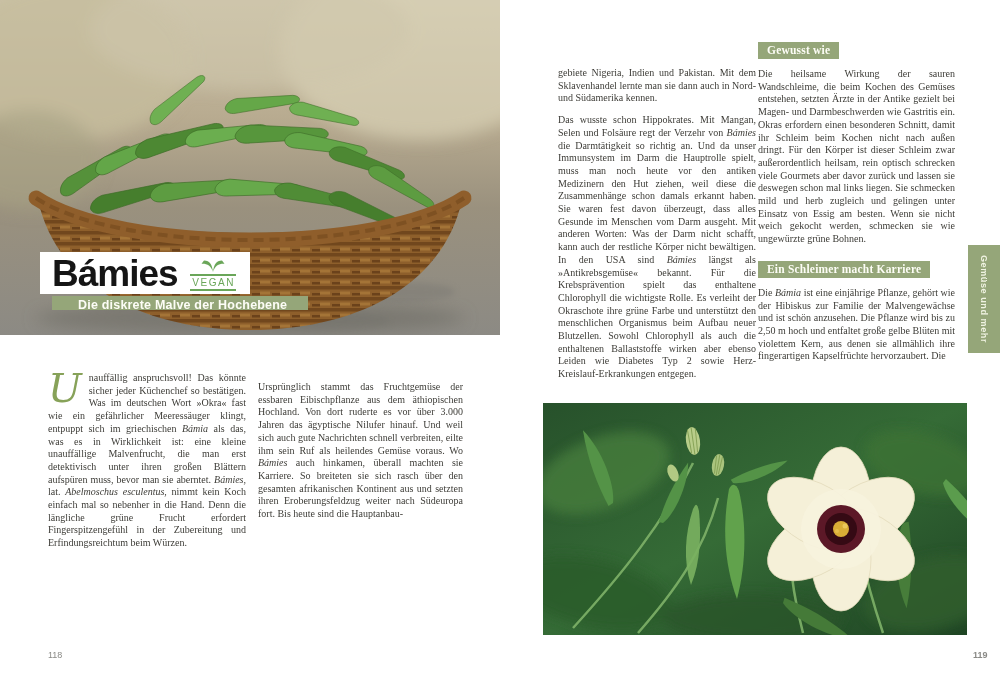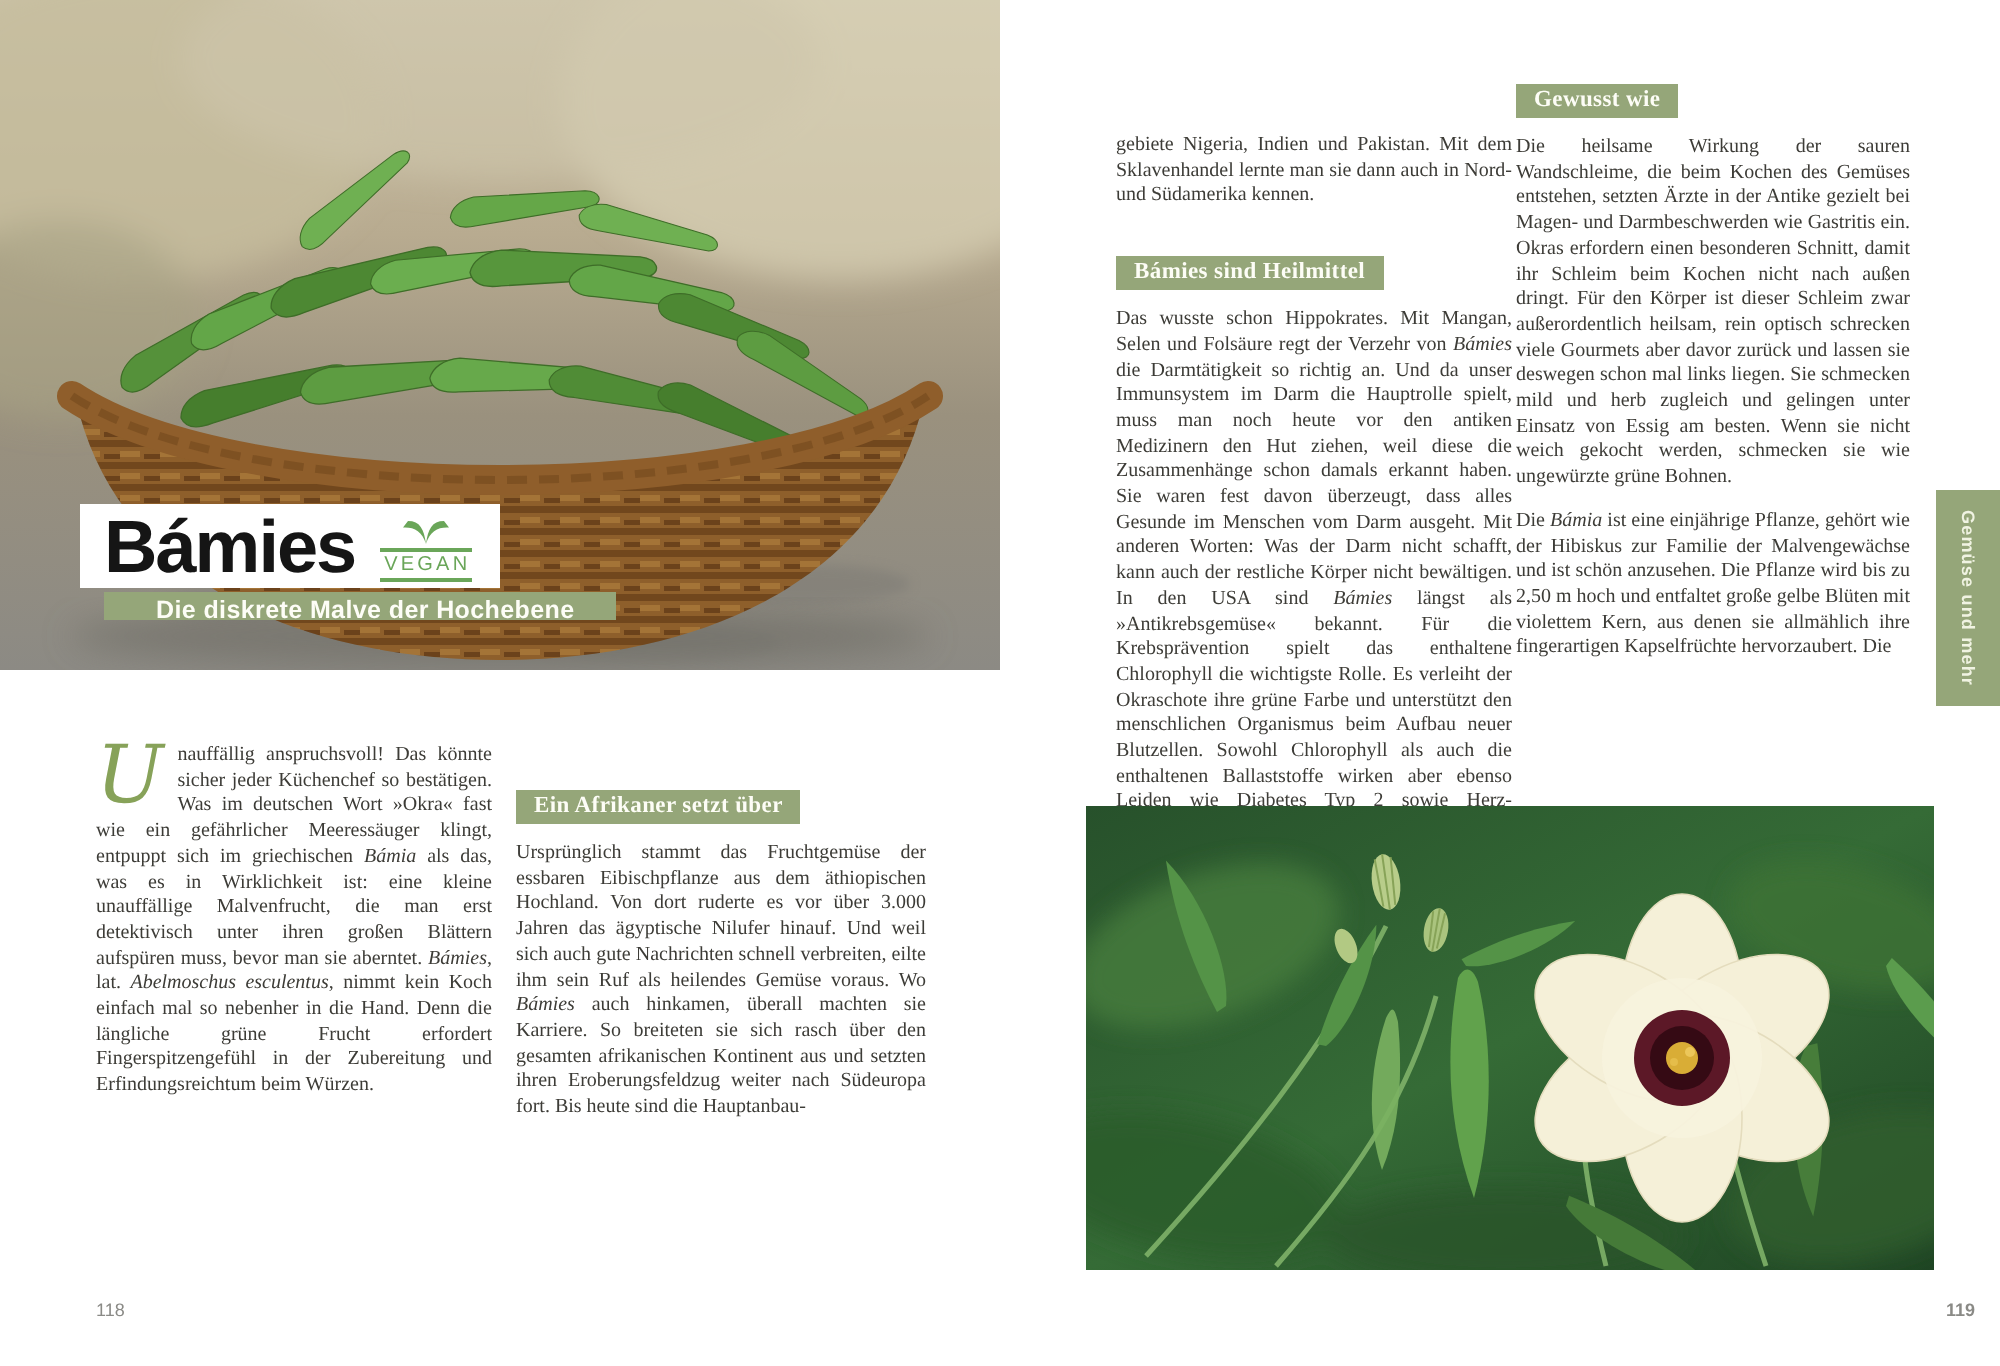--- a/index.html
+++ b/index.html
@@ -145,41 +145,38 @@
   </div>
 </div>
 
 <div class="abs banner">Die diskrete Malve der Hochebene</div>
 
 <div class="abs col col-l1">
   <p><span class="dropcap">U</span><span>nauffällig anspruchsvoll! Das könnte sicher jeder Küchenchef so bestätigen. Was im deutschen Wort »Okra« fast wie ein gefährlicher Meeressäuger klingt, entpuppt sich im griechischen <i>Bámia</i> als das, was es in Wirklichkeit ist: eine kleine unauffällige Malvenfrucht, die man erst detektivisch unter ihren großen Blättern aufspüren muss, bevor man sie aberntet. <i>Bámies</i>, lat. <i>Abelmoschus esculentus</i>, nimmt kein Koch einfach mal so nebenher in die Hand. Denn die längliche grüne Frucht erfordert Fingerspitzengefühl in der Zubereitung und Erfindungsreichtum beim Würzen.</span></p>
 </div>
 
 <div class="abs col col-l2">
-  <div class="mt-h">
-    <span class="sec-heading">Ein Afrikaner setzt über</span>
-  </div>
   <p class="mt-p">Ursprünglich stammt das Fruchtgemüse der essbaren Eibischpflanze aus dem äthiopischen Hochland. Von dort ruderte es vor über 3.000 Jahren das ägyptische Nilufer hinauf. Und weil sich auch gute Nachrichten schnell verbreiten, eilte ihm sein Ruf als heilendes Gemüse voraus. Wo <i>Bámies</i> auch hinkamen, überall machten sie Karriere. So breiteten sie sich rasch über den gesamten afrikanischen Kontinent aus und setzten ihren Eroberungsfeldzug weiter nach Südeuropa fort. Bis heute sind die Hauptanbau-</p>
 </div>
 
 <div class="abs pageno pageno-left">118</div>
 
 <div class="abs col col-r1">
   <p>gebiete Nigeria, Indien und Pakistan. Mit dem Sklavenhandel lernte man sie dann auch in Nord- und Südamerika kennen.</p>
-  <div class="mt-h">
-    <span class="sec-heading">Bámies sind Heilmittel</span>
-  </div>
   <p class="mt-p">Das wusste schon Hippokrates. Mit Mangan, Selen und Folsäure regt der Verzehr von <i>Bámies</i> die Darmtätigkeit so richtig an. Und da unser Immunsystem im Darm die Hauptrolle spielt, muss man noch heute vor den antiken Medizinern den Hut ziehen, weil diese die Zusammenhänge schon damals erkannt haben. Sie waren fest davon überzeugt, dass alles Gesunde im Menschen vom Darm ausgeht. Mit anderen Worten: Was der Darm nicht schafft, kann auch der restliche Körper nicht bewältigen. In den USA sind <i>Bámies</i> längst als »Antikrebsgemüse« bekannt. Für die Krebsprävention spielt das enthaltene Chlorophyll die wichtigste Rolle. Es verleiht der Okraschote ihre grüne Farbe und unterstützt den menschlichen Organismus beim Aufbau neuer Blutzellen. Sowohl Chlorophyll als auch die enthaltenen Ballaststoffe wirken aber ebenso Leiden wie Diabetes Typ 2 sowie Herz-Kreislauf-Erkrankungen entgegen.</p>
 </div>
 
 <div class="abs col col-r2">
   <div>
     <span class="sec-heading">Gewusst wie</span>
   </div>
   <p class="mt-p">Die heilsame Wirkung der sauren Wandschleime, die beim Kochen des Gemüses entstehen, setzten Ärzte in der Antike gezielt bei Magen- und Darmbeschwerden wie Gastritis ein. Okras erfordern einen besonderen Schnitt, damit ihr Schleim beim Kochen nicht nach außen dringt. Für den Körper ist dieser Schleim zwar außerordentlich heilsam, rein optisch schrecken viele Gourmets aber davor zurück und lassen sie deswegen schon mal links liegen. Sie schmecken mild und herb zugleich und gelingen unter Einsatz von Essig am besten. Wenn sie nicht weich gekocht werden, schmecken sie wie ungewürzte grüne Bohnen.</p>
+  <div style="margin-top:13px;">
+    <span class="sec-heading">Ein Schleimer macht Karriere</span>
+  </div>
   <p class="mt-p">Die <i>Bámia</i> ist eine einjährige Pflanze, gehört wie der Hibiskus zur Familie der Malvengewächse und ist schön anzusehen. Die Pflanze wird bis zu 2,50 m hoch und entfaltet große gelbe Blüten mit violettem Kern, aus denen sie allmählich ihre fingerartigen Kapselfrüchte hervorzaubert. Die</p>
 </div>
 
 <svg class="abs photo" style="left:543px;top:403px;" width="424" height="232" viewBox="0 0 424 232" aria-hidden="true">
   <defs>
     <linearGradient id="g2" x1="0" y1="0" x2="1" y2="1">
       <stop offset="0" stop-color="#27512b"></stop>
         <stop offset="0.5" stop-color="#356b36"></stop>
         <stop offset="1" stop-color="#1f4524"></stop>
     </linearGradient>

